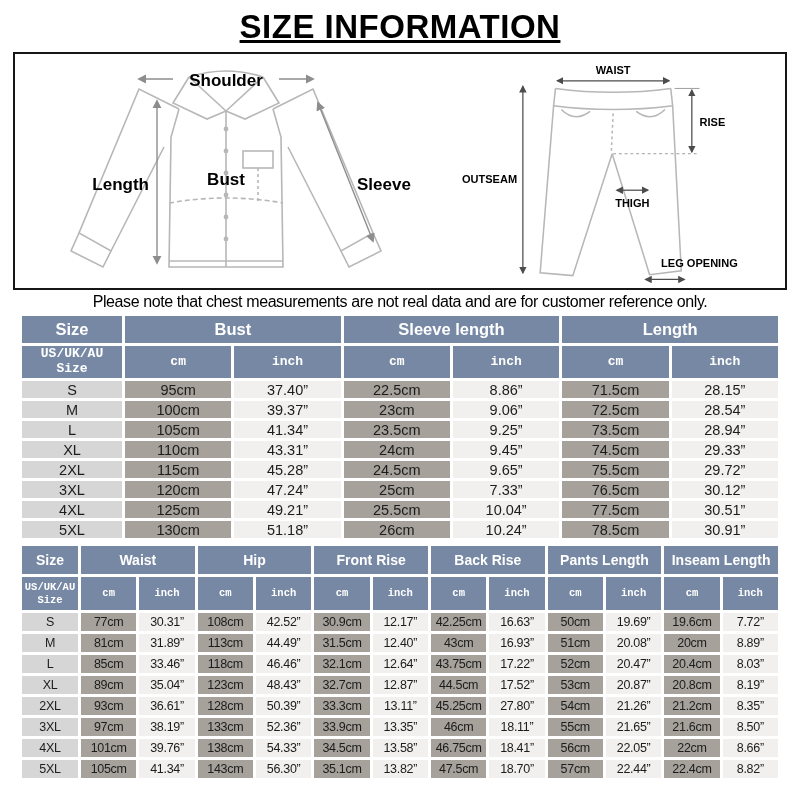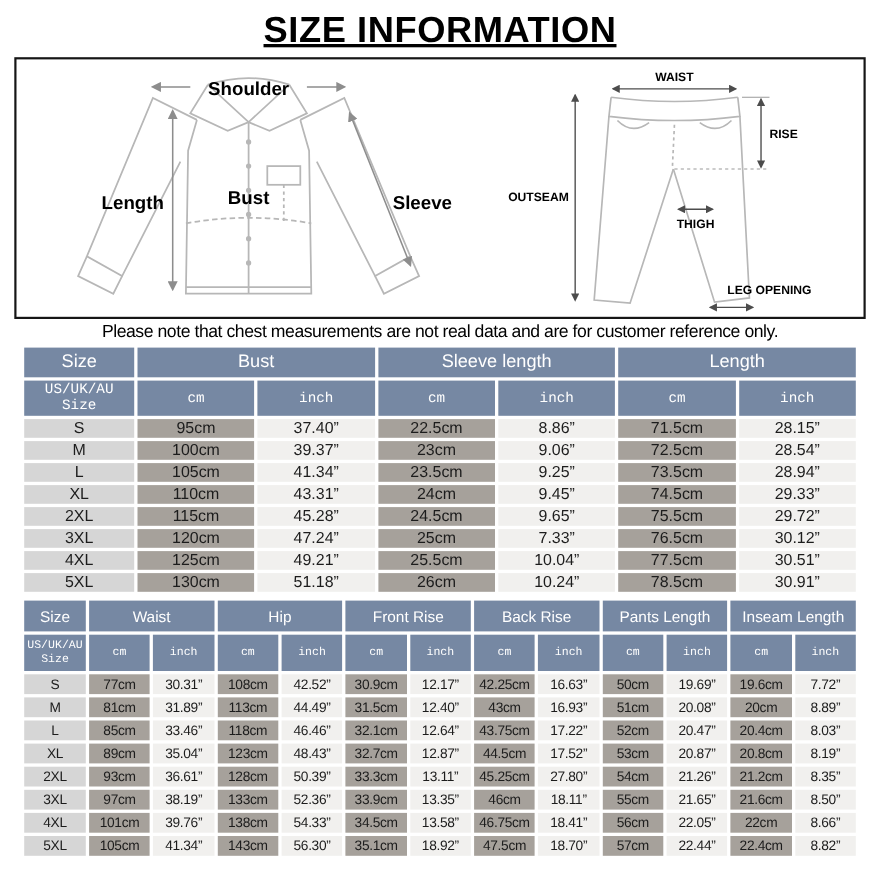--- a/index.html
+++ b/index.html
@@ -22,21 +22,21 @@
   .diagram svg{display:block;}
   .ref-note{
     font-size:16px;text-align:center;white-space:nowrap;
     letter-spacing:-0.4px;margin:3px 0 2px 0;color:#000;
   }
   table{
     border-collapse:separate;border-spacing:3px;
     width:762px;margin:0 auto 2px auto;table-layout:fixed;
   }
   th,td{text-align:center;vertical-align:middle;overflow:hidden;padding:0;}
-  th{background:var(--header-bg,#7688a3);color:#fff;font-weight:normal;}
+  th{background:var(--header-bg,#7688a3);color:#fff;font-weight:bold;}
   td{color:#1c1c1c;}
   td.size{background:var(--size-bg,#d6d6d6);}
   td.cm{background:var(--cm-bg,#a6a19b);}
   td.inch{background:var(--inch-bg,#f1f0ee);}
   .sub{font-family:"Liberation Mono",monospace;line-height:1.15;margin-top:39px;}
   
   #tops .group{height:27px;font-size:16.5px;}
   #tops .size-head{width:100px;}
   #tops .sub{height:32px;font-size:13px;}
   #tops td{height:17px;font-size:14.5px;}
@@ -365,21 +365,21 @@
         <td class="cm">22cm</td>
         <td class="inch">8.66”</td>
       </tr>
       <tr>
         <td class="size">5XL</td>
         <td class="cm">105cm</td>
         <td class="inch">41.34”</td>
         <td class="cm">143cm</td>
         <td class="inch">56.30”</td>
         <td class="cm">35.1cm</td>
-        <td class="inch">18.92”</td>
+        <td class="inch">13.82”</td>
         <td class="cm">47.5cm</td>
         <td class="inch">18.70”</td>
         <td class="cm">57cm</td>
         <td class="inch">22.44”</td>
         <td class="cm">22.4cm</td>
         <td class="inch">8.82”</td>
       </tr>
     </tbody>
 </table>
 

